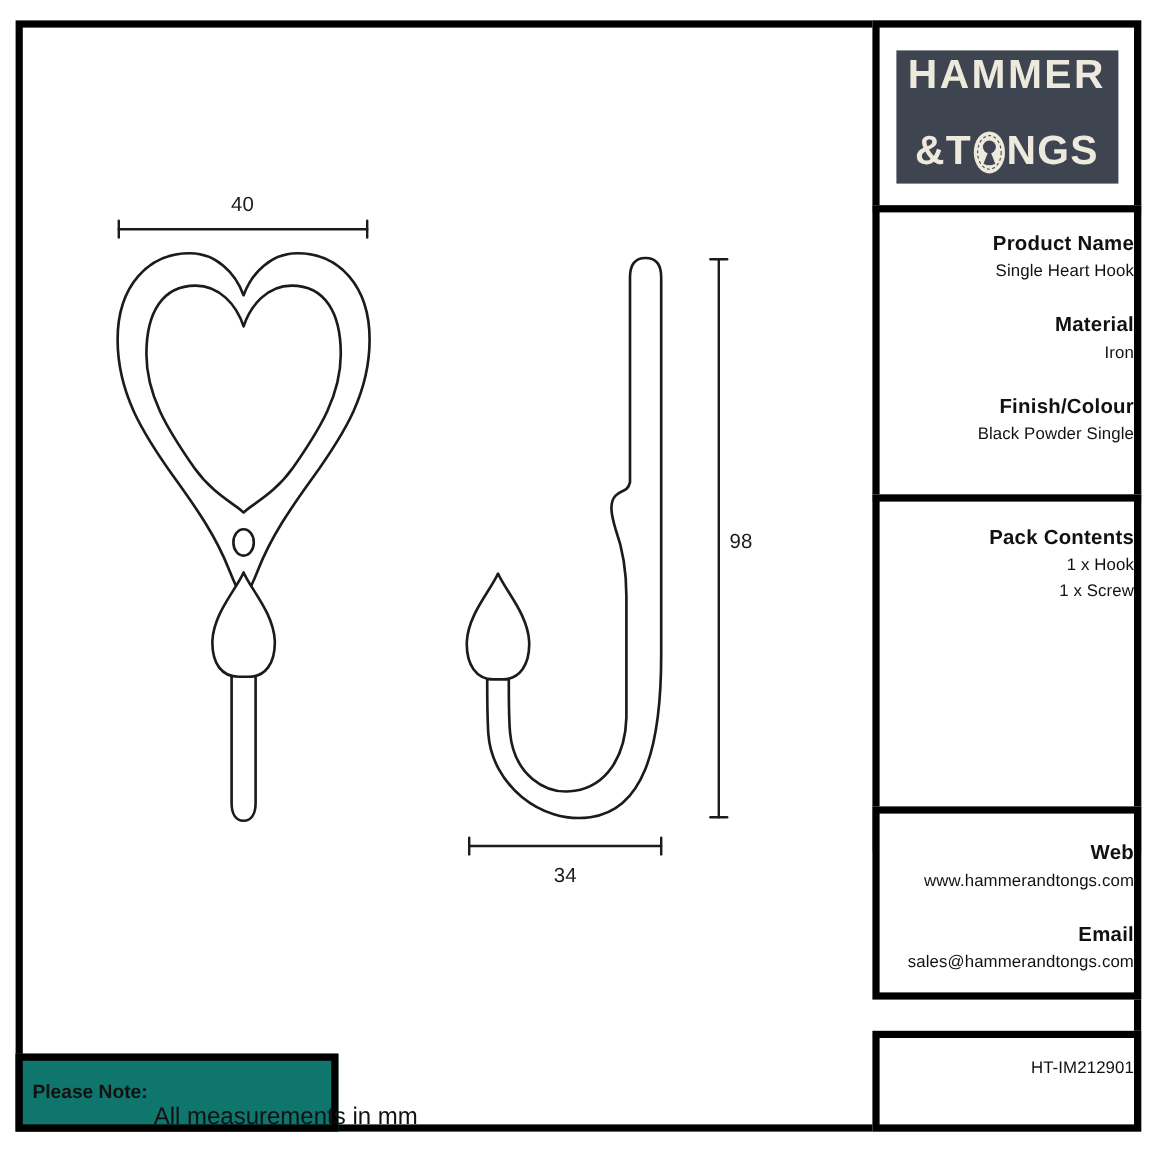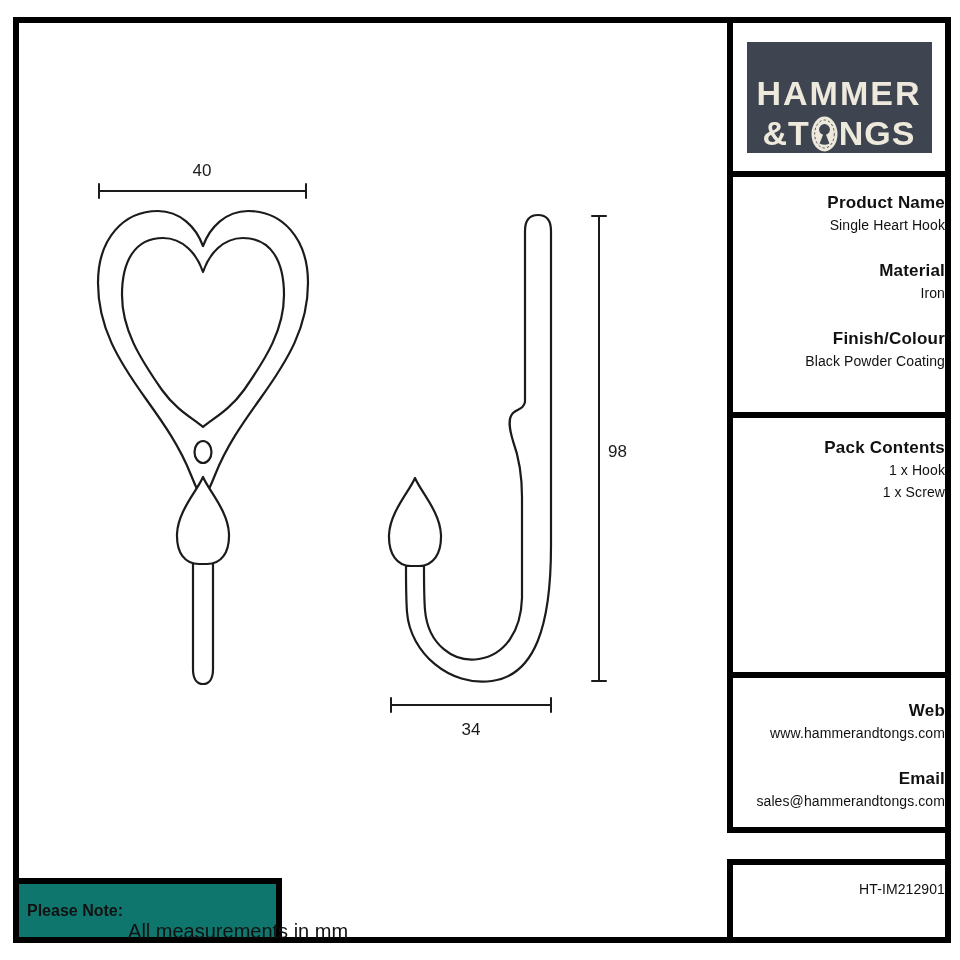--- a/index.html
+++ b/index.html
@@ -29,21 +29,21 @@
   .panel-web .panel-inner{padding-top:22px;}
   .panel-code .panel-inner{padding-top:13px;}
 
   .fgroup{margin-bottom:24px;}
   .flabel{font-weight:700;font-size:17px;line-height:22px;letter-spacing:.2px;}
   .fvalue{font-weight:400;font-size:14px;line-height:22px;letter-spacing:.1px;}
 
   
   .logo-mark{
     width:185px;height:111px;margin:19px auto 0 auto;background:#3E4450;
-    display:flex;flex-direction:column;align-items:center;justify-content:flex-end;
+    display:flex;flex-direction:column;align-items:center;justify-content:flex-start;gap:24px;
   }
   .logo-line1{
     color:#EDE9DC;font-size:34px;font-weight:700;letter-spacing:2px;line-height:40px;
   }
   .logo-line2{
     color:#EDE9DC;font-size:34px;font-weight:700;letter-spacing:1px;line-height:40px;
     display:flex;align-items:center;
   }
   .keyhole-wrap{display:inline-block;width:27px;height:36px;margin:0 1px;transform:translateY(1px);}
 
@@ -135,21 +135,21 @@
     <div class="fgroup">
       <div class="flabel">Product Name</div>
       <div class="fvalue">Single Heart Hook</div>
     </div>
     <div class="fgroup">
       <div class="flabel">Material</div>
       <div class="fvalue">Iron</div>
     </div>
     <div class="fgroup">
       <div class="flabel">Finish/Colour</div>
-      <div class="fvalue">Black Powder Coating</div>
+      <div class="fvalue">Black Powder Single</div>
     </div>
   </div>
 </div>
 
 <div class="panel panel-pack">
   <div class="panel-inner">
     <div class="flabel">Pack Contents</div>
     <div class="fvalue">1 x Hook</div>
     <div class="fvalue">1 x Screw</div>
   </div>

